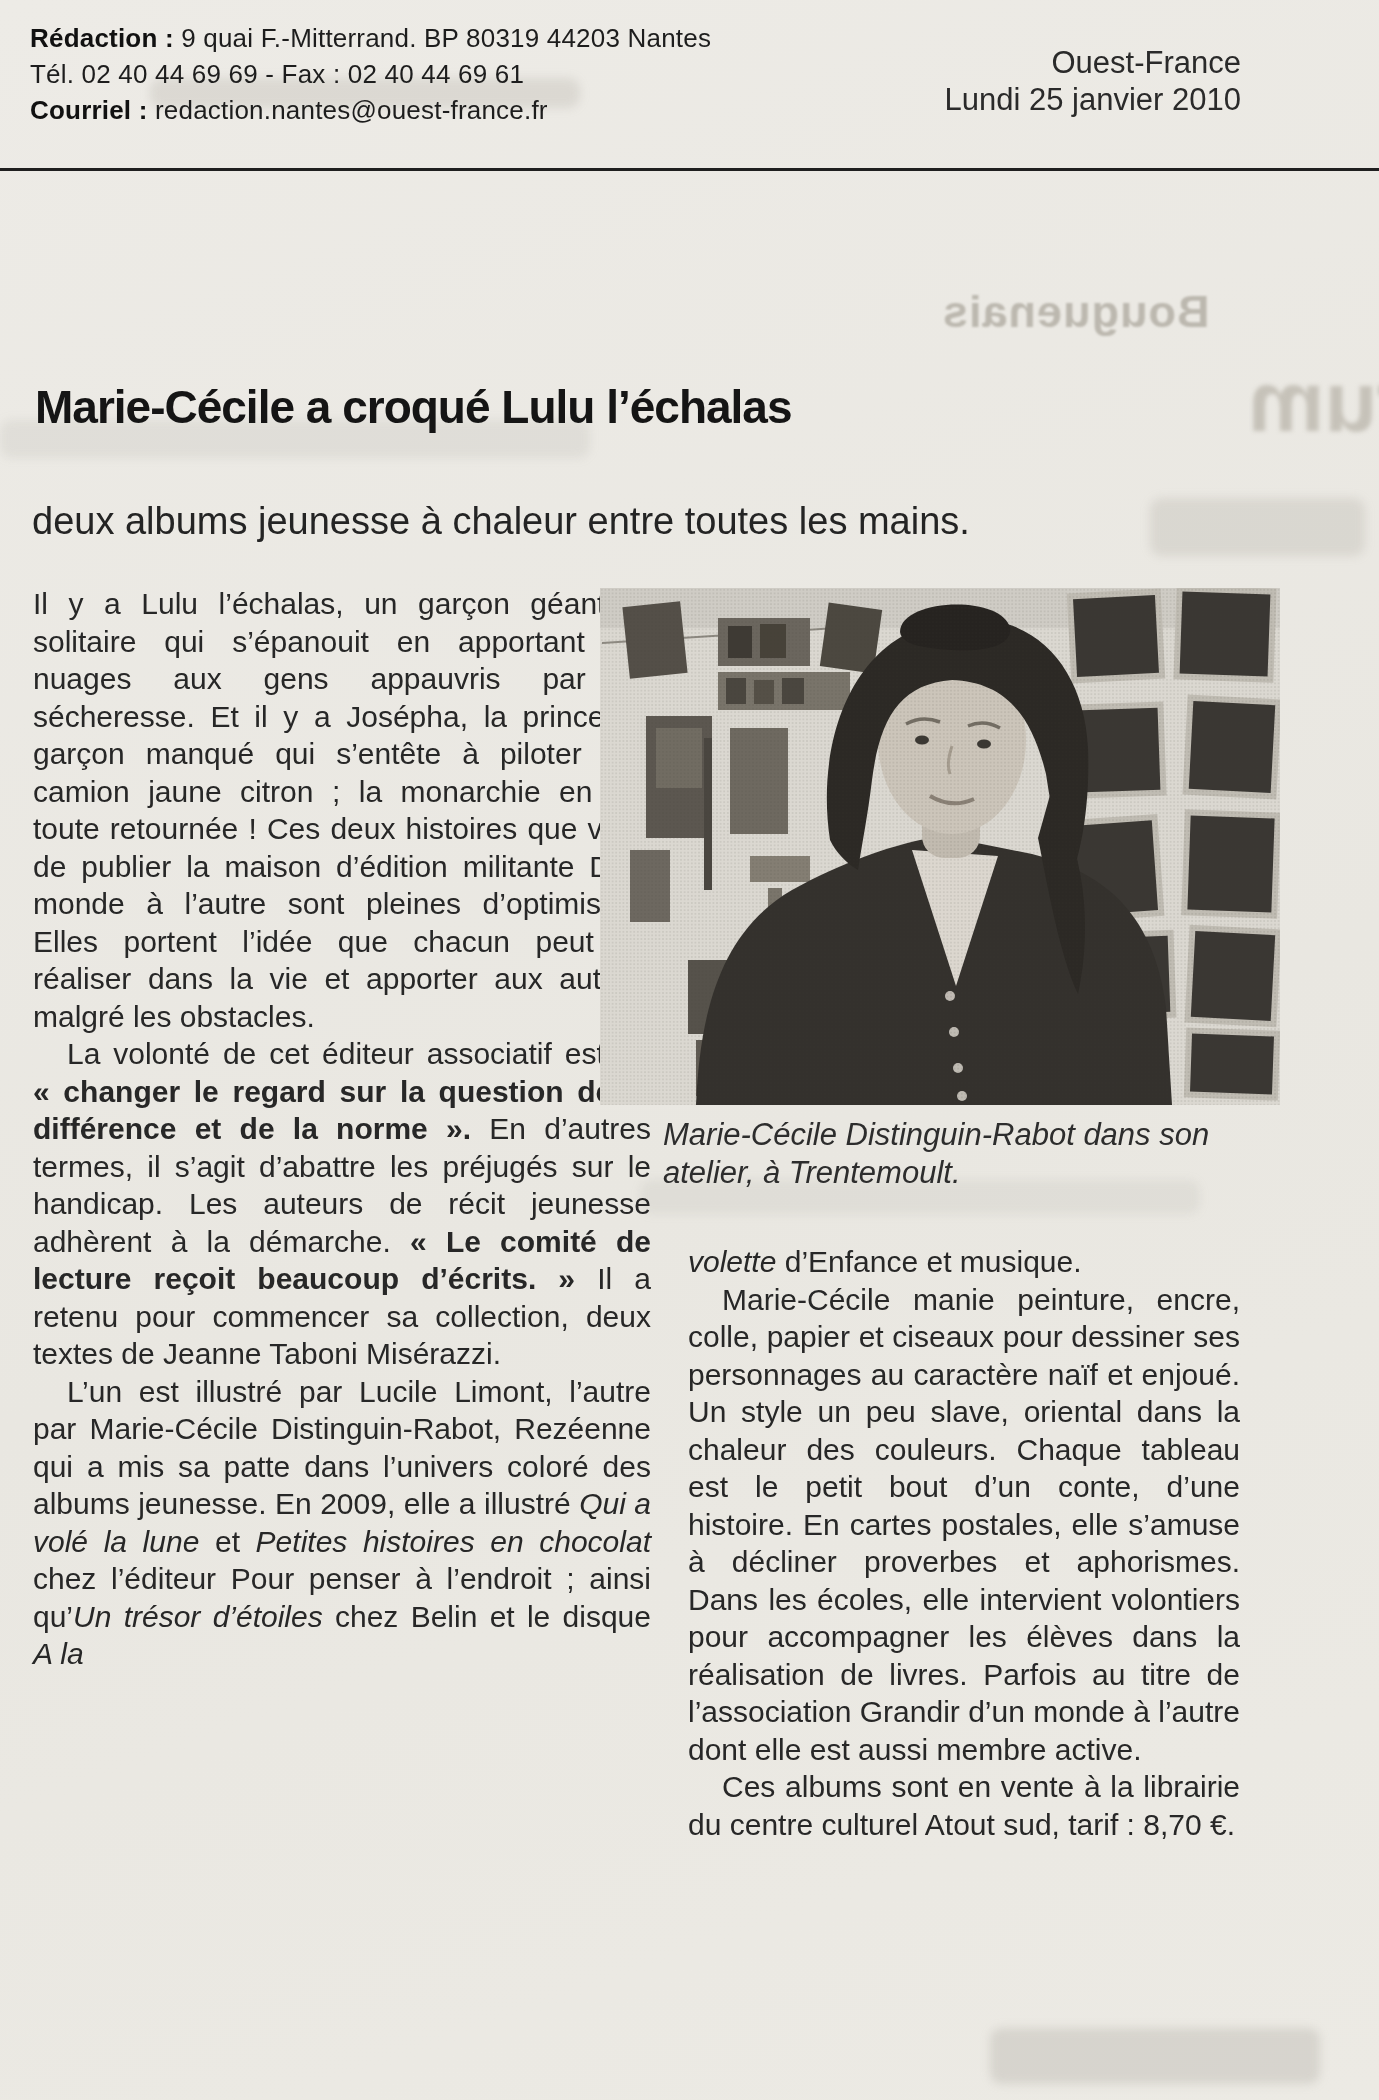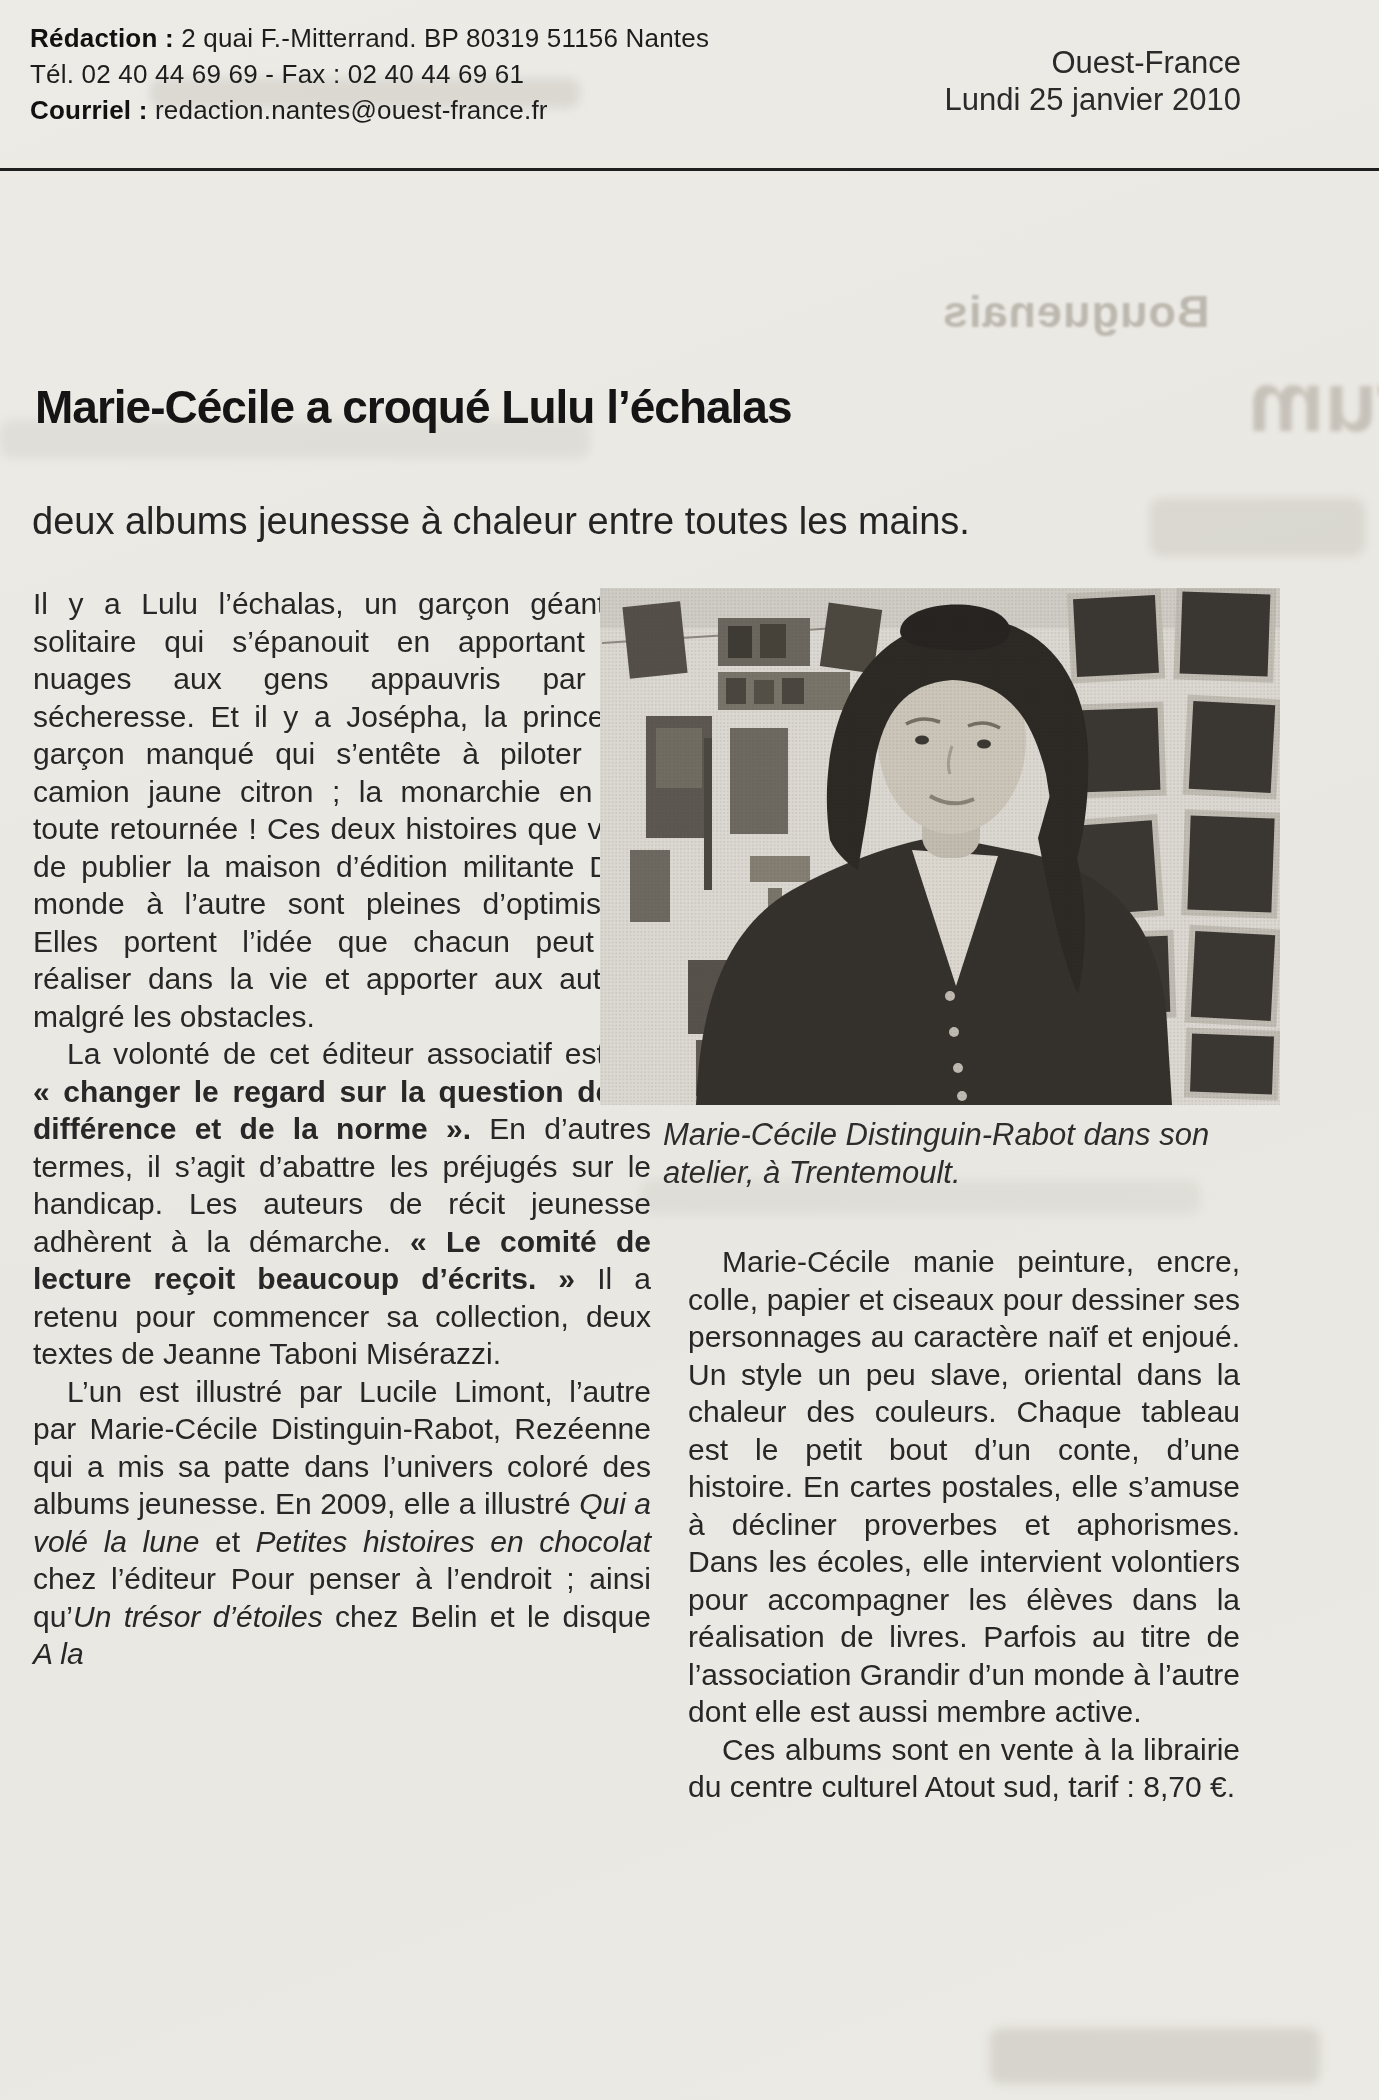--- a/index.html
+++ b/index.html
@@ -58,21 +58,21 @@
   <div class="smudge s1"></div>
   <div class="smudge s2"></div>
   <div class="smudge s3"></div>
   <div class="smudge s4"></div>
   <div class="smudge s5"></div>
   <div class="ghost ghost-town">Bouguenais</div>
   <div class="ghost ghost-forum">Forum</div>
 
   <header>
     <div class="mast-left">
-      <div class="mline"><b>Rédaction&nbsp;:</b><span> 2 quai F.-Mitterrand. BP 80319 51156 Nantes</span></div>
+      <div class="mline"><b>Rédaction&nbsp;:</b><span> 9 quai F.-Mitterrand. BP 80319 44203 Nantes</span></div>
       <div class="mline">Tél. 02 40 44 69 69 - Fax&nbsp;: 02 40 44 69 61</div>
       <div class="mline"><b>Courriel&nbsp;:</b><span> redaction.nantes@ouest-france.fr</span></div>
     </div>
     <div class="mast-right">
       <div>Ouest-France</div>
       <div>Lundi 25 janvier 2010</div>
     </div>
   </header>
   <div class="rule"></div>
 
@@ -155,17 +155,18 @@
           <circle cx="362" cy="508" r="5"></circle>
         </g>
       </g>
 
       <rect x="0" y="0" width="680" height="517" fill="url(#halftone)"></rect>
     </svg>
   </figure>
   <figcaption class="caption">Marie-Cécile Distinguin-Rabot dans son atelier, à Trentemoult.</figcaption>
 
   <div class="col col-right">
+    <p class="para"><span class="seg-i">volette</span><span class="seg-n"> d’Enfance et musique.</span></p>
     <p class="para indent"><span class="seg-n">Marie-Cécile manie peinture, encre, colle, papier et ciseaux pour dessiner ses personnages au caractère naïf et enjoué. Un style un peu slave, oriental dans la chaleur des couleurs. Chaque tableau est le petit bout d’un conte, d’une histoire. En cartes postales, elle s’amuse à décliner proverbes et aphorismes. Dans les écoles, elle intervient volontiers pour accompagner les élèves dans la réalisation de livres. Parfois au titre de l’association Grandir d’un monde à l’autre dont elle est aussi membre active.</span></p>
     <p class="para indent"><span class="seg-n">Ces albums sont en vente à la librairie du centre culturel Atout sud, tarif&nbsp;: 8,70&nbsp;€.</span></p>
   </div>
 
 </div>
 
 </body></html>

